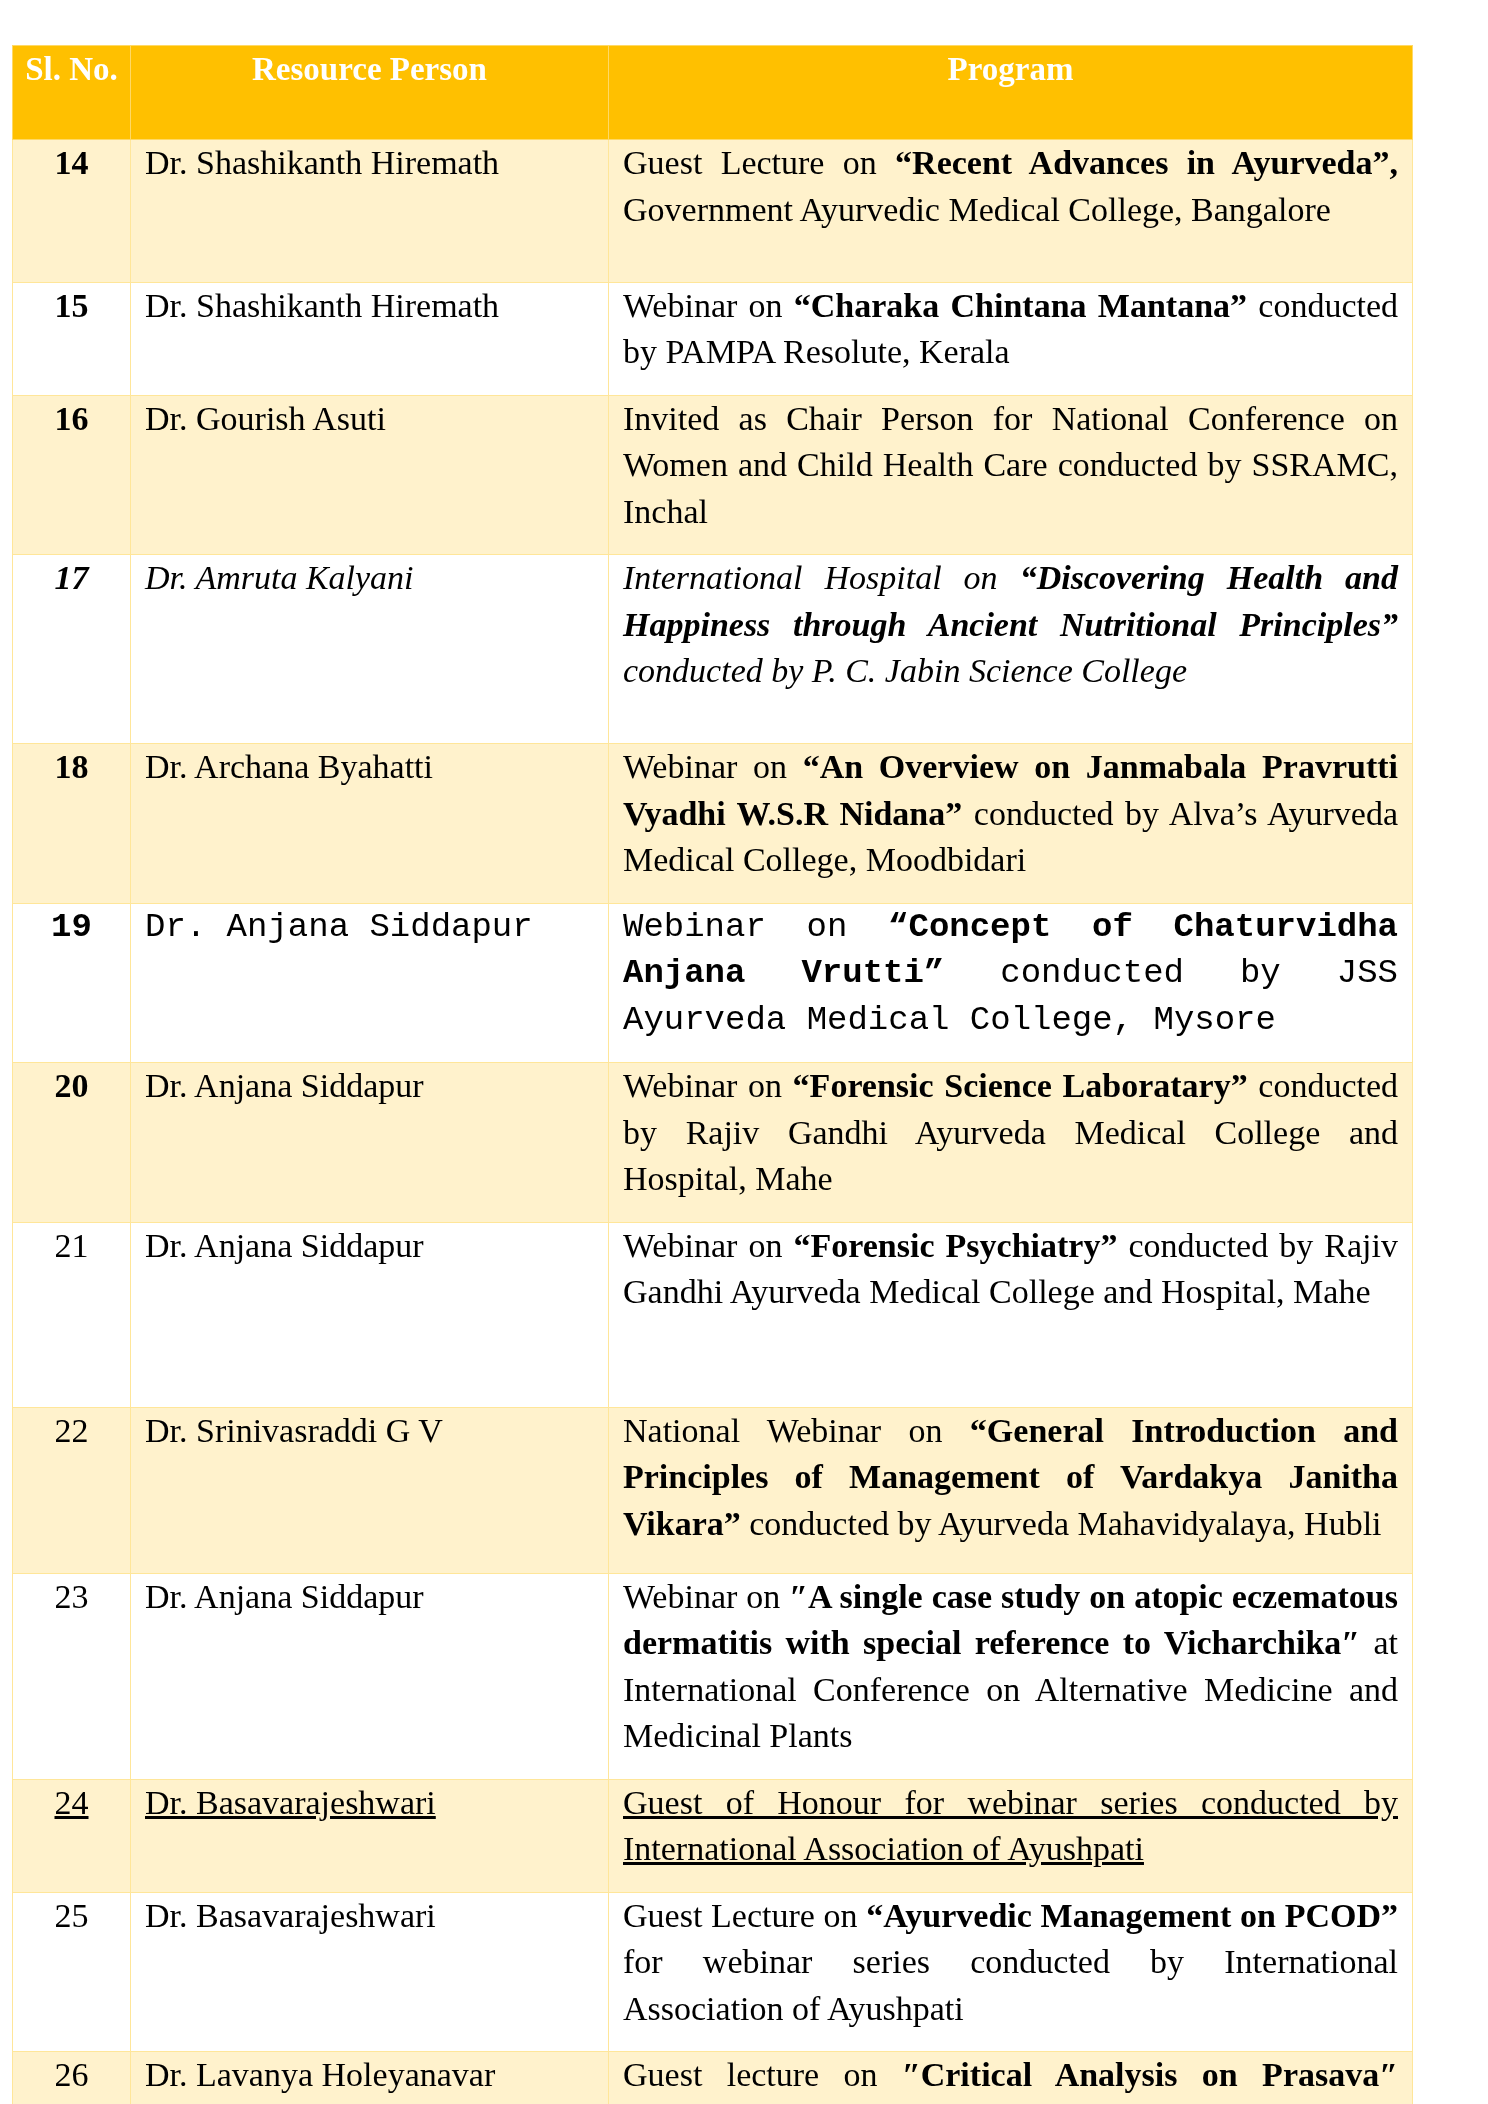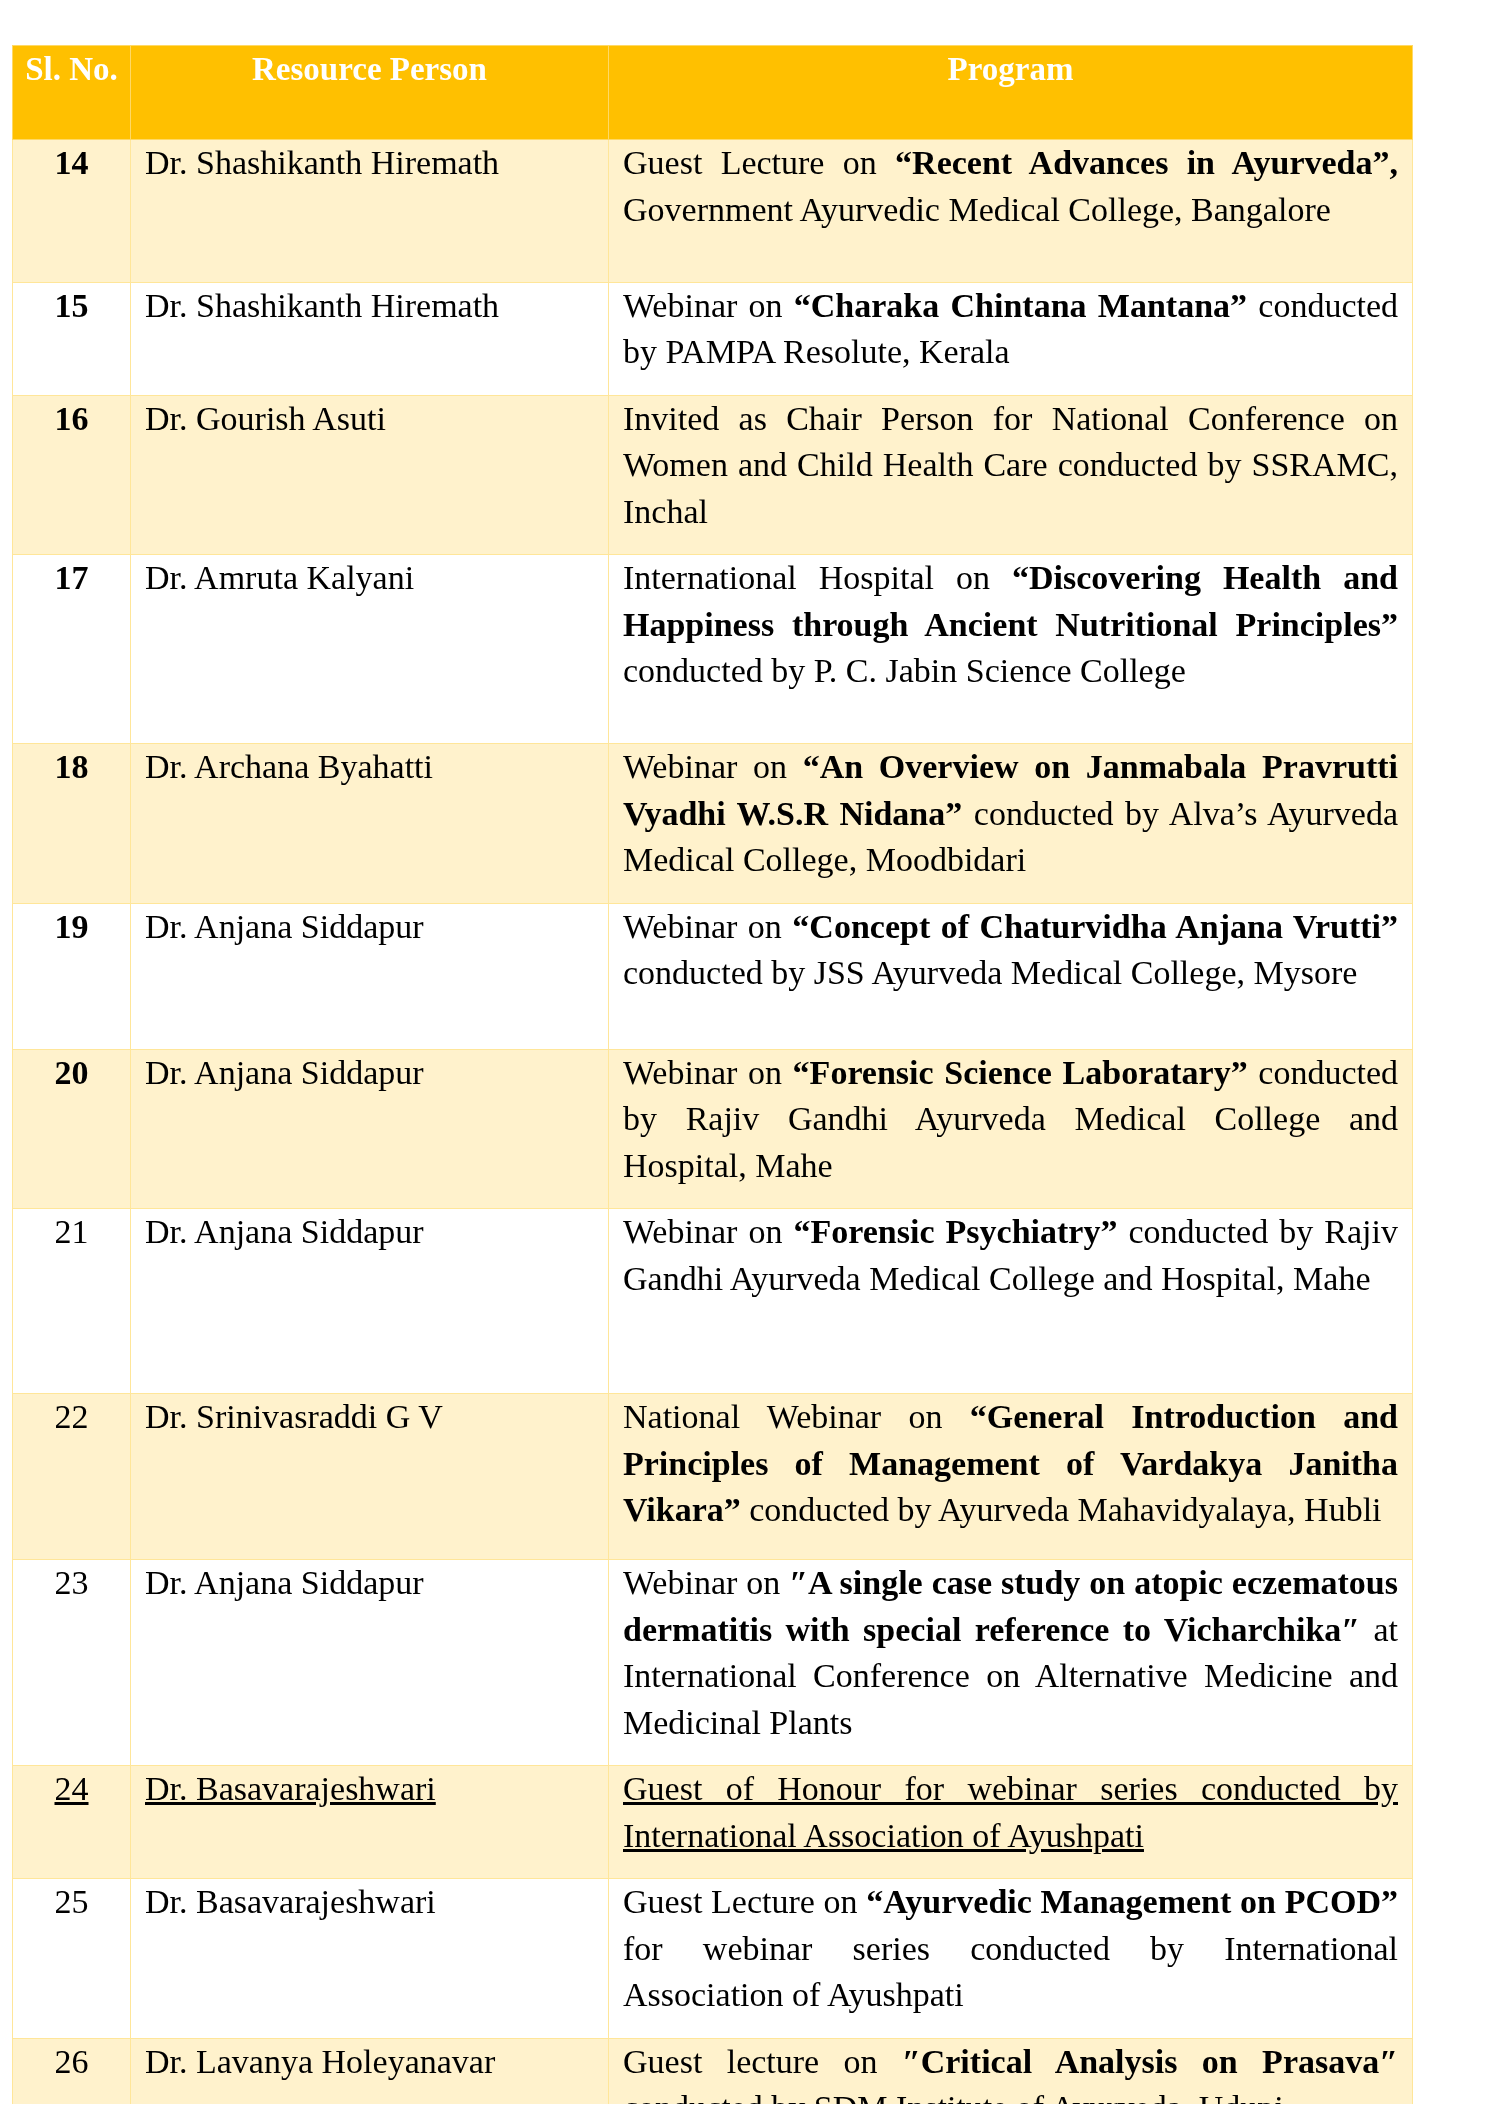--- a/index.html
+++ b/index.html
@@ -54,31 +54,31 @@
       <tr class="plain" style="height: 96px;">
         <td class="num bold">15</td>
         <td>Dr. Shashikanth Hiremath</td>
         <td class="prog"><span>Webinar on </span><b>“Charaka Chintana Mantana”</b><span> conducted by PAMPA Resolute, Kerala</span></td>
       </tr>
       <tr class="band" style="height: 142.5px;">
         <td class="num bold">16</td>
         <td>Dr. Gourish Asuti</td>
         <td class="prog"><span>Invited as Chair Person for National Conference on Women and Child Health Care conducted by SSRAMC, Inchal</span></td>
       </tr>
-      <tr class="plain" style="height: 189px;">
+      <tr class="plain" style="height: 189px; font-style: italic;">
         <td class="num bold">17</td>
         <td>Dr. Amruta Kalyani</td>
         <td class="prog"><span>International Hospital on </span><b>“Discovering Health and Happiness through Ancient Nutritional Principles”</b><span> conducted by P. C. Jabin Science College</span></td>
       </tr>
       <tr class="band" style="height: 142.5px;">
         <td class="num bold">18</td>
         <td>Dr. Archana Byahatti</td>
         <td class="prog"><span>Webinar on </span><b>“An Overview on Janmabala Pravrutti Vyadhi W.S.R Nidana”</b><span> conducted by Alva’s Ayurveda Medical College, Moodbidari</span></td>
       </tr>
-      <tr class="plain" style="height: 146px;">
+      <tr class="plain" style="height: 146px; font-family: Liberation Mono, monospace;">
         <td class="num bold">19</td>
         <td>Dr. Anjana Siddapur</td>
         <td class="prog"><span>Webinar on </span><b>“Concept of Chaturvidha Anjana Vrutti”</b><span> conducted by JSS Ayurveda Medical College, Mysore</span></td>
       </tr>
       <tr class="band" style="height: 142.5px;">
         <td class="num bold">20</td>
         <td>Dr. Anjana Siddapur</td>
         <td class="prog"><span>Webinar on </span><b>“Forensic Science Laboratary”</b><span> conducted by Rajiv Gandhi Ayurveda Medical College and Hospital, Mahe</span></td>
       </tr>
       <tr class="plain" style="height: 185px;">

